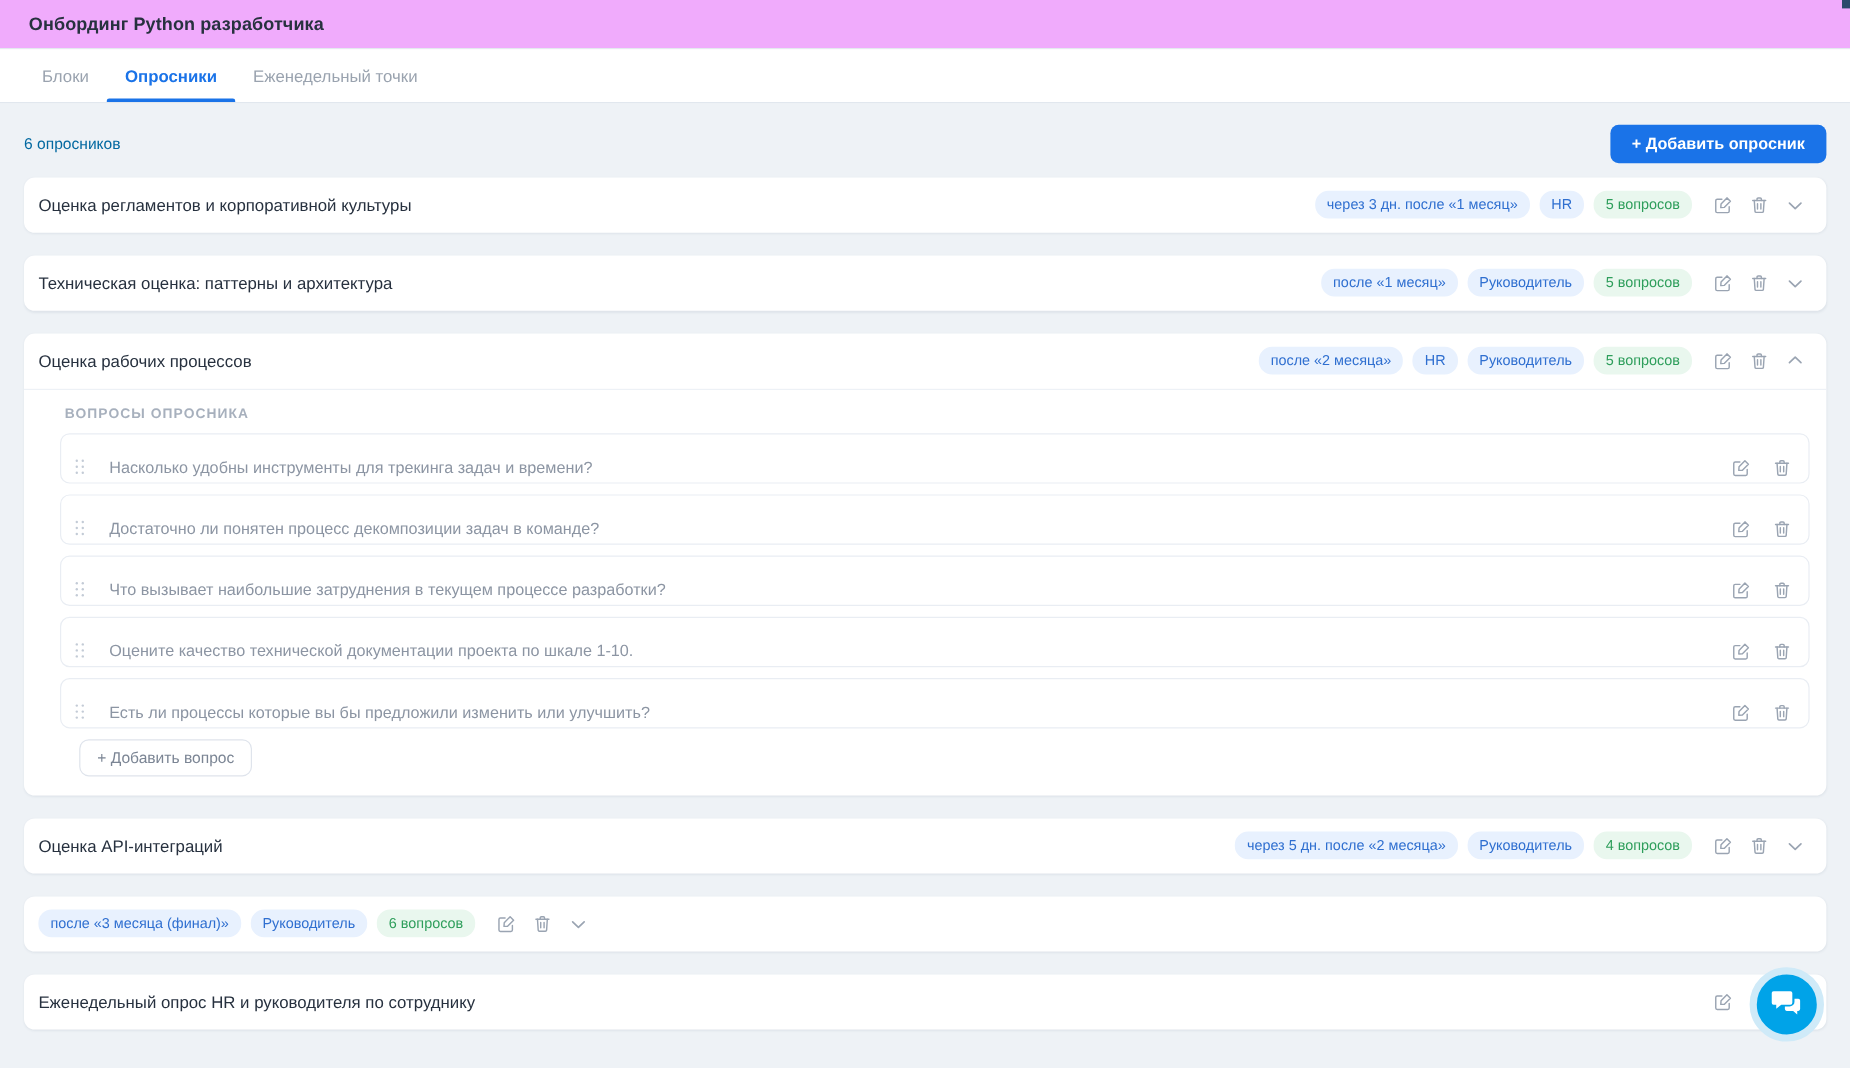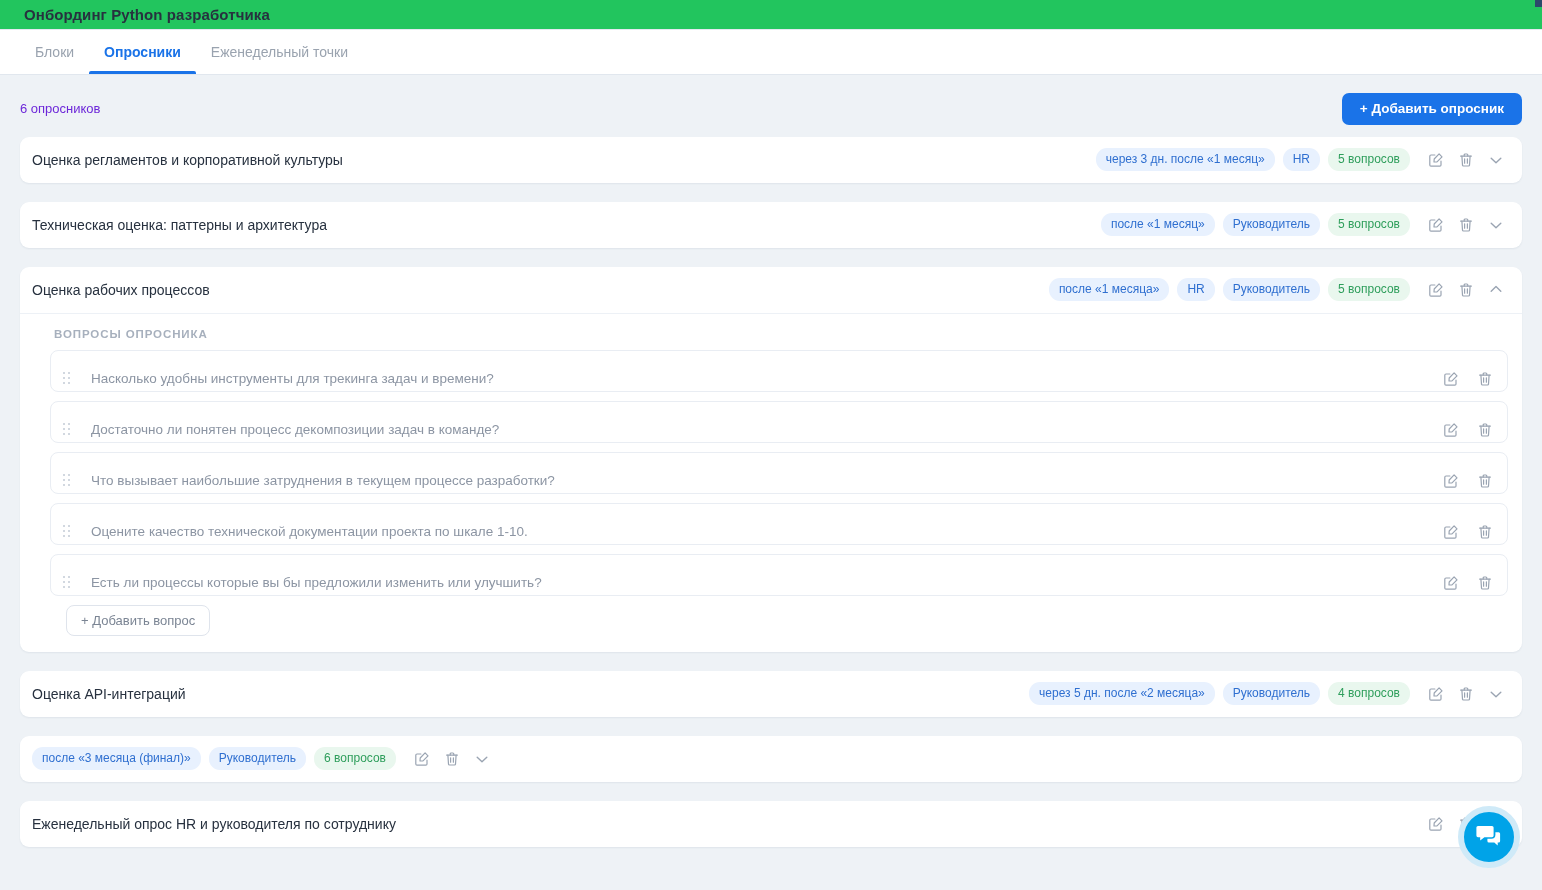--- a/index.html
+++ b/index.html
@@ -13,22 +13,22 @@
 
   body {
     background: #eef2f6;
     font-family: "Liberation Sans", "DejaVu Sans", sans-serif;
     color: #2b3445;
     -webkit-font-smoothing: antialiased;
   }
 
   
   .app-header {
-    background: #22c55e;
-    height: 30px;
+    background: #f0abfc;
+    height: 41px;
     display: flex;
     align-items: center;
     padding: 0 24px;
     border-bottom: 1px solid #e4e9f0;
   }
   .app-title {
     font-size: 15px;
     font-weight: 700;
     color: #27313f;
     letter-spacing: .1px;
@@ -68,21 +68,21 @@
 
   
   .toolbar {
     display: flex;
     align-items: center;
     justify-content: space-between;
     padding: 18px 20px 12px 20px;
   }
   .count-label {
     font-size: 13px;
-    color: #6d28d9;
+    color: #0369a1;
   }
   .btn-primary {
     background: #1a73e8;
     color: #ffffff;
     border: none;
     border-radius: 7px;
     font-family: inherit;
     font-size: 13.5px;
     font-weight: 700;
     padding: 9px 18px;
@@ -302,21 +302,21 @@
               <path d="M3.2 6.2 8 10.8l4.8-4.6"></path>
             </svg>
           </button>
         </div>
       </div>
     </section>
     <section class="card">
       <div class="card-head">
         <div class="card-title">Оценка рабочих процессов</div>
         <div class="badges">
-          <span class="badge blue">после «1 месяца»</span>
+          <span class="badge blue">после «2 месяца»</span>
           <span class="badge blue">HR</span>
           <span class="badge blue">Руководитель</span>
           <span class="badge green">5 вопросов</span>
         </div>
         <div class="row-actions">
           <button class="icon-btn">
             <svg width="16" height="16" viewBox="0 0 16 16" fill="none" stroke="currentColor" stroke-width="1.2" stroke-linecap="round" stroke-linejoin="round">
               <path d="M13 9.2V13a1.2 1.2 0 0 1-1.2 1.2H3A1.2 1.2 0 0 1 1.8 13V4.2A1.2 1.2 0 0 1 3 3h3.9"></path>
               <path d="M11.1 1.9 14 4.8l-5 5-3 .2.2-3z"></path>
             </svg>

